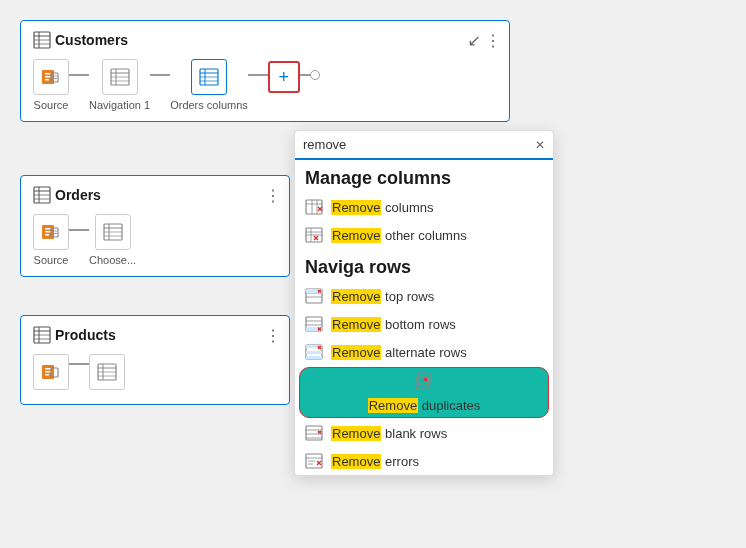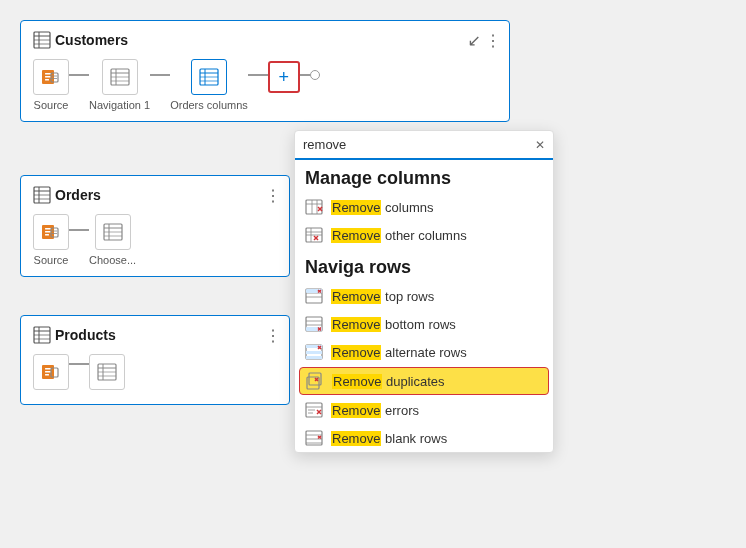--- a/index.html
+++ b/index.html
@@ -213,25 +213,26 @@
       display: flex;
       align-items: center;
       gap: 8px;
       padding: 5px 10px;
       cursor: pointer;
       font-size: 13px;
       color: #333;
     }
 
     .menu-item.highlighted {
-      background: #fde047;
+      background: #14b8a6;
       border: 1.5px solid #d13438;
-      border-radius: 4px;
+      border-radius: 10px;
       margin: 1px 4px;
       padding: 4px 6px;
+      flex-direction: column;
     }
 
     .menu-item-icon {
       width: 18px;
       height: 18px;
       display: flex;
       align-items: center;
       justify-content: center;
       flex-shrink: 0;
     }
@@ -502,37 +503,37 @@
         </svg>
       </span>
       <span><span class="highlight">Remove</span> duplicates</span>
     </div>
 
     <div class="menu-item">
       <span class="menu-item-icon">
         <svg width="18" height="18" viewBox="0 0 18 18" fill="none">
           <rect x="1" y="2" width="16" height="14" rx="1" fill="none" stroke="#888" stroke-width="1.2"></rect>
           <line x1="1" y1="6" x2="17" y2="6" stroke="#888" stroke-width="0.8"></line>
+          <line x1="1" y1="10" x2="17" y2="10" stroke="#888" stroke-width="0.8"></line>
+          <line x1="1" y1="14" x2="17" y2="14" stroke="#888" stroke-width="0.8"></line>
+          <line x1="13" y1="7" x2="16" y2="9.5" stroke="#d13438" stroke-width="1.5"></line>
+          <line x1="16" y1="7" x2="13" y2="9.5" stroke="#d13438" stroke-width="1.5"></line>
+        </svg>
+      </span>
+      <span><span class="highlight">Remove</span> blank rows</span>
+    </div>
+
+    <div class="menu-item">
+      <span class="menu-item-icon">
+        <svg width="18" height="18" viewBox="0 0 18 18" fill="none">
+          <rect x="1" y="2" width="16" height="14" rx="1" fill="none" stroke="#888" stroke-width="1.2"></rect>
+          <line x1="1" y1="6" x2="17" y2="6" stroke="#888" stroke-width="0.8"></line>
           <line x1="3" y1="9" x2="10" y2="9" stroke="#888" stroke-width="0.8"></line>
           <line x1="3" y1="12" x2="8" y2="12" stroke="#888" stroke-width="0.8"></line>
           <line x1="12" y1="9" x2="16" y2="13" stroke="#d13438" stroke-width="1.5"></line>
           <line x1="16" y1="9" x2="12" y2="13" stroke="#d13438" stroke-width="1.5"></line>
         </svg>
       </span>
       <span><span class="highlight">Remove</span> errors</span>
     </div>
-
-    <div class="menu-item">
-      <span class="menu-item-icon">
-        <svg width="18" height="18" viewBox="0 0 18 18" fill="none">
-          <rect x="1" y="2" width="16" height="14" rx="1" fill="none" stroke="#888" stroke-width="1.2"></rect>
-          <line x1="1" y1="6" x2="17" y2="6" stroke="#888" stroke-width="0.8"></line>
-          <line x1="1" y1="10" x2="17" y2="10" stroke="#888" stroke-width="0.8"></line>
-          <line x1="1" y1="14" x2="17" y2="14" stroke="#888" stroke-width="0.8"></line>
-          <line x1="13" y1="7" x2="16" y2="9.5" stroke="#d13438" stroke-width="1.5"></line>
-          <line x1="16" y1="7" x2="13" y2="9.5" stroke="#d13438" stroke-width="1.5"></line>
-        </svg>
-      </span>
-      <span><span class="highlight">Remove</span> blank rows</span>
-    </div>
   </div>
 
 </div>
 
 </body></html>

